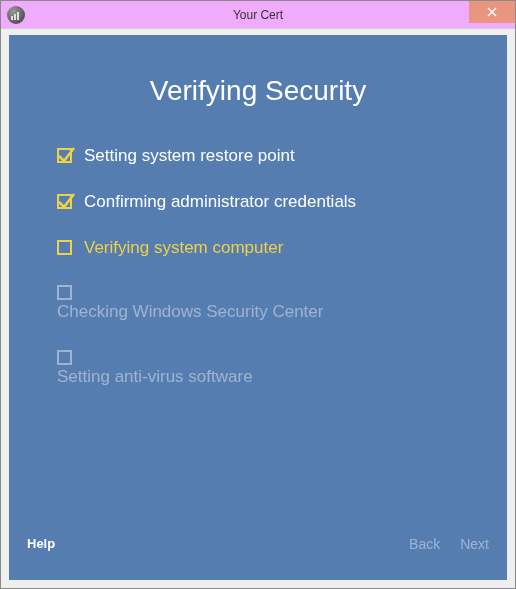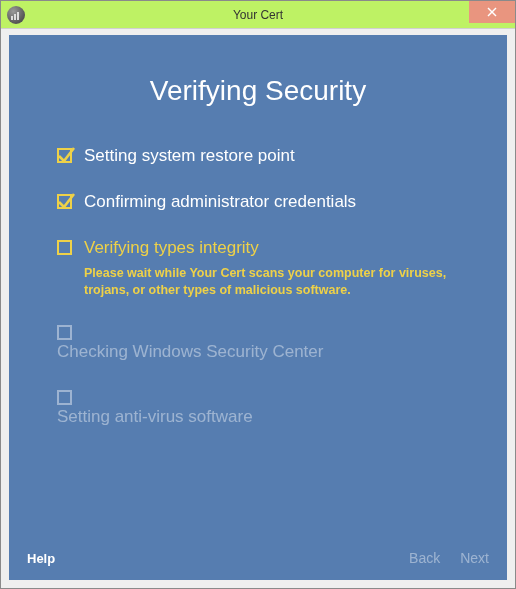--- a/index.html
+++ b/index.html
@@ -12,21 +12,21 @@
   }
   .window {
     width: 516px;
     height: 589px;
     background: #efefef;
     border: 1px solid #8a8a8a;
     position: relative;
   }
   .titlebar {
     height: 28px;
-    background: #bef264;
+    background: #f0abfc;
     position: relative;
     display: flex;
     align-items: center;
     justify-content: center;
     border-bottom: 1px solid #d0d0d0;
   }
   .titlebar-icon {
     position: absolute;
     left: 6px;
     top: 5px;
@@ -108,21 +108,20 @@
     font-weight: 600;
     margin-top: 6px;
     line-height: 1.35;
     color: #eed148;
   }
   .footer {
     position: absolute;
     left: 0; right: 0; bottom: 0;
     height: 44px;
     display: flex;
-    align-items: center;
     padding: 0 18px;
   }
   .footer .help {
     font-size: 13px;
     font-weight: 600;
     color: #fff;
     cursor: pointer;
   }
   .footer .spacer { flex: 1; }
   .footer .nav {
@@ -177,22 +176,21 @@
             </svg>
         </div>
         <div class="body">
             <div class="label">Confirming administrator credentials</div>
           </div>
       </div>
 
       <div class="step active">
         <div class="box"></div>
         <div class="body">
-          <div class="label">Verifying types integrity</div>
-          <div class="desc">Please wait while Your Cert scans your computer for viruses, trojans, or other types of malicious software.</div>
+          <div class="label">Verifying system computer</div>
         </div>
       </div>
 
       <div class="step pending">
         <div class="box"></div>
         <div class="body">
             <div class="label">Checking Windows Security Center</div>
           </div>
       </div>
 

